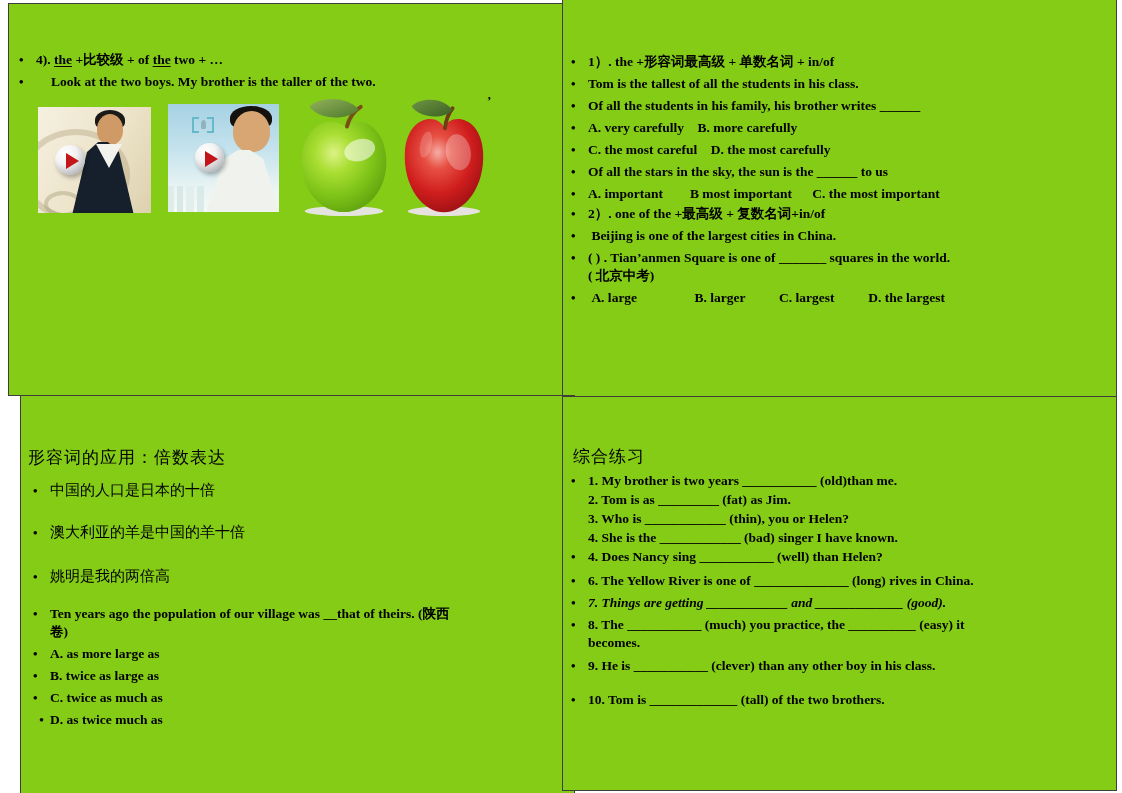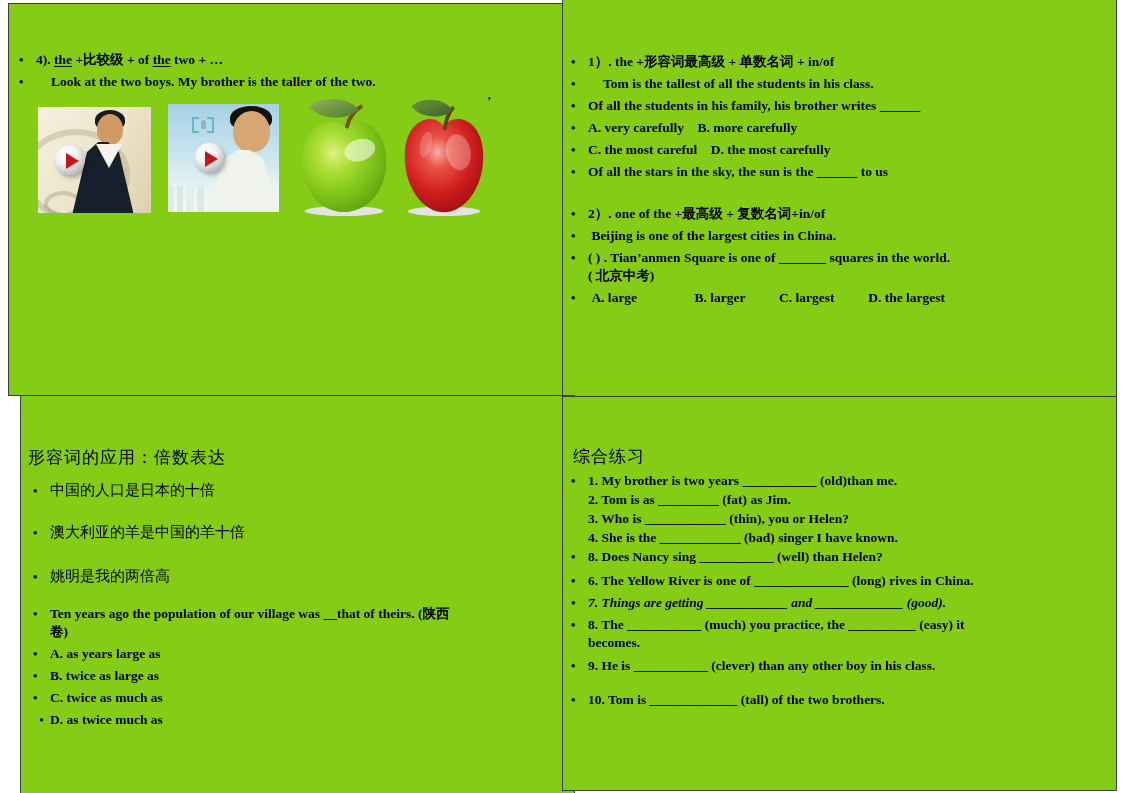--- a/index.html
+++ b/index.html
@@ -120,39 +120,43 @@
     </svg>
 
     <span class="stray" style="left:478px;top:89px;">’</span>
   </div>
 
   <div class="box" style="left:562px;top:-2px;width:555px;height:399px;">
     <div class="row" style="top:53px;left:8px;">
         <span class="bu"></span>
         <span class="t">1）. the +形容词最高级 + 单数名词 + in/of</span>
       </div>
-    <div class="row" style="top:75px;left:8px;gap:15px;">
+    <div class="row" style="top:75px;left:8px;">
         <span class="bu"></span>
         <span class="t">Tom is the tallest of all the students in his class.</span>
       </div>
     <div class="row" style="top:97px;left:8px;">
         <span class="bu"></span>
         <span class="t">Of all the students in his family, his brother writes ______</span>
       </div>
     <div class="row" style="top:119px;left:8px;">
         <span class="bu"></span>
         <span class="t">A. very carefully    B. more carefully</span>
       </div>
     <div class="row" style="top:141px;left:8px;">
         <span class="bu"></span>
         <span class="t">C. the most careful    D. the most carefully</span>
       </div>
     <div class="row" style="top:163px;left:8px;">
         <span class="bu"></span>
         <span class="t">Of all the stars in the sky, the sun is the ______ to us</span>
+      </div>
+    <div class="row" style="top:185px;left:8px;">
+        <span class="bu"></span>
+        <span class="t">A. important        B most important      C. the most important</span>
       </div>
     <div class="row" style="top:205px;left:8px;align-items:center;">
         <span class="bu"></span>
         <span class="t">2）. one of the +最高级 + 复数名词+in/of</span>
       </div>
     <div class="row" style="top:249px;left:8px;">
         <span class="bu"></span>
         <span class="t">( ) . Tian’anmen Square is one of _______ squares in the world.</span>
       </div>
     <div class="row" style="top:227px;left:8px;">
@@ -184,21 +188,21 @@
       </div>
     <div class="row" style="top:208px;left:12px;">
         <span class="bu"></span>
         <span class="t">Ten years ago the population of our village was __that of theirs. (陕西</span>
       </div>
     <div class="row" style="top:226px;left:29px;">
         <span class="t">卷)</span>
       </div>
     <div class="row" style="top:248px;left:12px;">
         <span class="bu"></span>
-        <span class="t">A. as years large as</span>
+        <span class="t">A. as more large as</span>
       </div>
     <div class="row" style="top:270px;left:12px;">
         <span class="bu"></span>
         <span class="t">B. twice as large as</span>
       </div>
     <div class="row" style="top:292px;left:12px;align-items:center;">
         <span class="bu"></span>
         <span class="t">C. twice as much as</span>
       </div>
     <div class="row" style="top:314px;left:12px;text-align:center;">
@@ -217,21 +221,21 @@
         <span class="t">2. Tom is as _________ (fat) as Jim.</span>
       </div>
     <div class="row" style="top:112px;left:25px;">
         <span class="t">3. Who is ____________ (thin), you or Helen?</span>
       </div>
     <div class="row" style="top:131px;left:25px;">
         <span class="t">4. She is the ____________ (bad) singer I have known.</span>
       </div>
     <div class="row" style="top:150px;left:8px;">
         <span class="bu"></span>
-        <span class="t">8. Does Nancy sing ___________ (well) than Helen?</span>
+        <span class="t">4. Does Nancy sing ___________ (well) than Helen?</span>
       </div>
     <div class="row" style="top:174px;left:8px;">
         <span class="bu"></span>
         <span class="t">6. The Yellow River is one of ______________ (long) rives in China.</span>
       </div>
     <div class="row" style="top:196px;left:8px;font-style:italic;">
         <span class="bu"></span>
         <span class="t">7. Things are getting ____________ and _____________ (good).</span>
       </div>
     <div class="row" style="top:218px;left:8px;">

